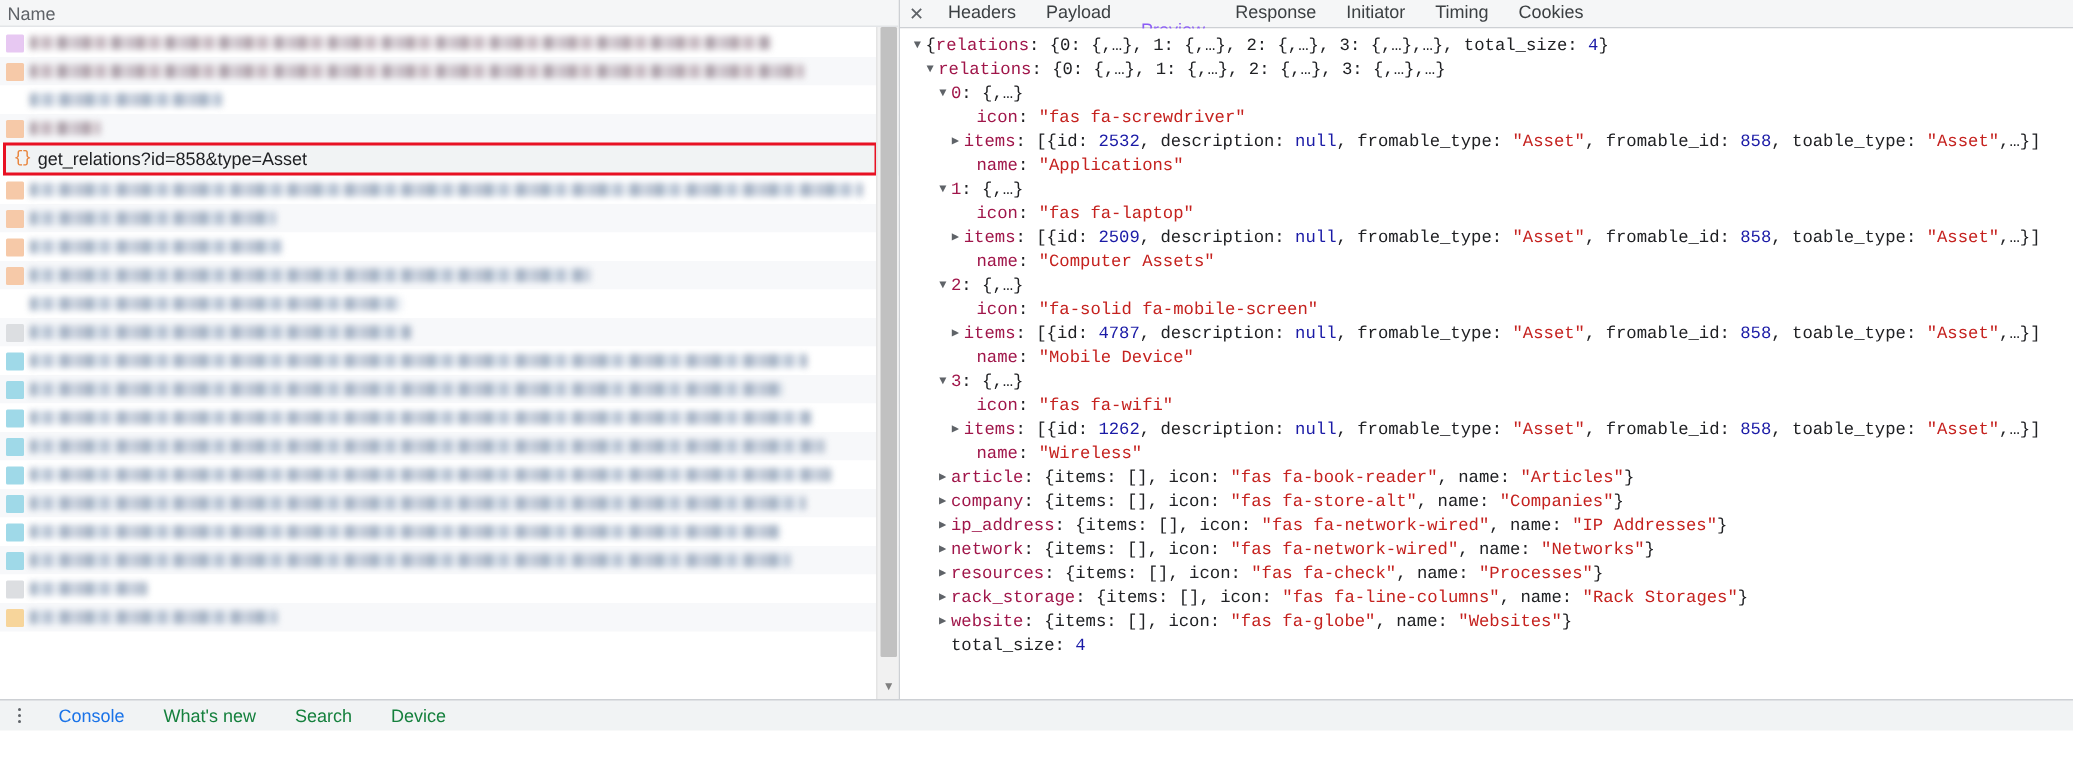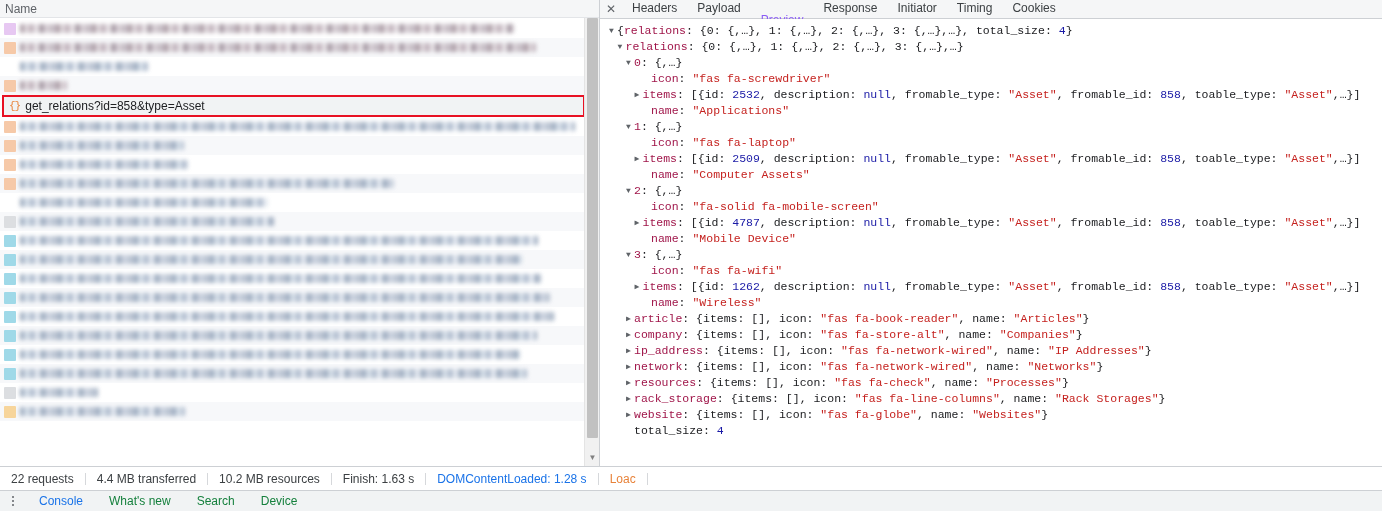--- a/index.html
+++ b/index.html
@@ -571,29 +571,20 @@
           </div>
           <div class="jline">
             <span style="display: inline-block; flex: 0 0 auto; width: 17px;"></span>
             <span class="arrow blank"></span>
             <span class="jtext"><span class="k-plain">total_size</span><span class="k-plain">: </span><span class="k-num">4</span></span>
           </div>
         </div>
     </div>
   </div>
 
-  <div class="statusbar">
-    <div class="status-item">22 requests</div>
-    <div class="status-item">4.4 MB transferred</div>
-    <div class="status-item">10.2 MB resources</div>
-    <div class="status-item">Finish: 1.63 s</div>
-    <div class="status-item accent">DOMContentLoaded: 1.28 s</div>
-    <div class="status-item warn">Loac</div>
-    <div class="status-spacer"></div>
-  </div>
 
   <div class="drawer">
     <div class="kebab">
       <i></i>
         <i></i>
         <i></i>
     </div>
     <div id="drawer-host" style="display:flex">
         <div class="drawer-tab active">Console</div>
         <div class="drawer-tab">What's new</div>

